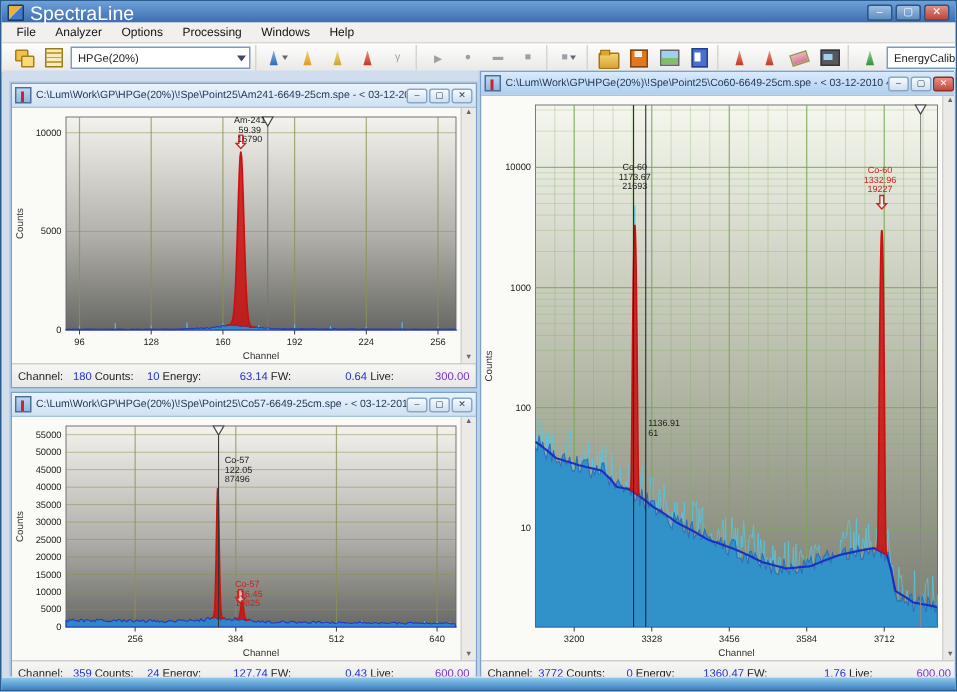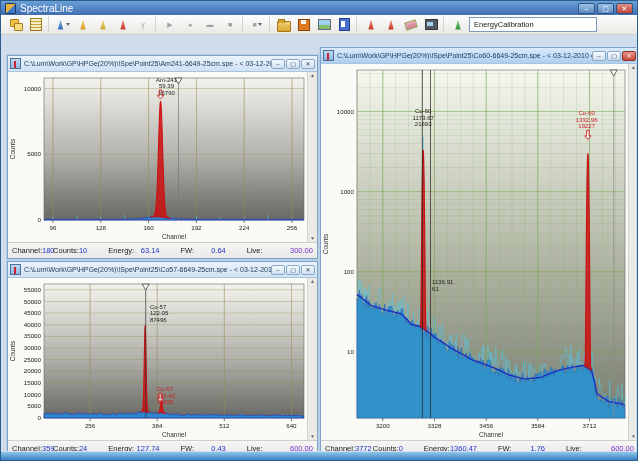--- a/index.html
+++ b/index.html
@@ -1,19 +1,19 @@
 <!DOCTYPE html>
 <html><head>
 <meta charset="utf-8">
 <style>
   html,body{margin:0;padding:0;background:#9db8d2;font-family:"Liberation Sans",sans-serif;}
   .window{position:relative;width:638px;height:461px;background:#cfdded;border:1px solid #2c5d8f;box-sizing:border-box;overflow:hidden;}
   
   .titlebar{height:14px;background:linear-gradient(#6ba0d8,#3f6daf);display:flex;align-items:center;padding:0 4px;color:#fff;}
-  .titlebar .apptitle{font-size:10px;margin-left:4px;flex:1;white-space:nowrap;overflow:hidden;}
+  .titlebar .apptitle{font-size:13px;margin-left:4px;flex:1;white-space:nowrap;overflow:hidden;}
   .appicon{width:9px;height:9px;background:linear-gradient(135deg,#e8b33c 50%,#3f7ad0 50%);border:1px solid #1c3a60;border-radius:1px;}
   .winbtns{display:flex;gap:2px;}
   .wb{width:17px;height:11px;font-size:7px;line-height:9px;text-align:center;color:#fff;background:linear-gradient(#9cc0e4,#5d8cc0);border:1px solid #2c5585;border-radius:2px;padding:0;}
   .wb.close{background:linear-gradient(#e09086,#bf4235);}
   .menubar{height:13px;background:#f1f0ee;border-bottom:1px solid #d8d7d4;display:flex;align-items:center;padding:0 4px;gap:1px;}
   .menuitem{font-size:8px;color:#111;padding:1px 6px;}
   .toolbar{height:19px;background:linear-gradient(#fdfdfc,#e9e8e5);border-bottom:1px solid #cfcecb;display:flex;align-items:center;padding:0 3px;gap:2px;}
   .tgroup{display:flex;align-items:center;gap:2px;padding:0 3px;border-right:1px solid #d6d5d2;height:17px;}
   .tbtn{width:18px;height:15px;border:none;background:transparent;display:flex;align-items:center;justify-content:center;padding:0;}
   .tbtn.txt{font-size:7px;color:#a0a0a0;}
@@ -54,49 +54,61 @@
   .cbtns{display:flex;gap:1px;flex:none;}
   .cb{width:14px;height:10px;font-size:6px;line-height:8px;text-align:center;color:#345;background:linear-gradient(#f5fafe,#cfe0ef);border:1px solid #8aa8c6;border-radius:2px;padding:0;}
   .child.active .cb.close{background:linear-gradient(#e89488,#c6493a);color:#fff;border-color:#8c2f24;}
   .cbody{flex:1;display:flex;min-height:0;background:#fafaf7;}
   .chart{flex:1;min-width:0;height:100%;}
   .vscroll{width:9px;background:#eceae7;border-left:1px solid #d5d3cf;display:flex;flex-direction:column;justify-content:space-between;align-items:center;}
   .arr{font-size:5px;color:#667;line-height:7px;}
   .cstatus{height:15px;background:linear-gradient(#f6f6f4,#e8e8e6);border-top:1px solid #cfcecb;display:flex;align-items:center;font-size:7.5px;padding:0 4px;}
   .seg{display:flex;align-items:baseline;}
   .seg .sl{color:#222;}
-  .seg .sv{color:#2233cc;text-align:right;flex:1;padding-right:21px;}
+  .seg .sv{color:#2233cc;text-align:right;flex:1;padding-right:2px;}
   .seg .sv.live{color:#7733cc;padding-right:0;}
   .s-ch{width:17%;}.s-cn{width:15%;justify-content:flex-end;}.s-en{width:24%;}.s-fw{width:22%;}.s-lv{width:22%;}
   .bottomedge{position:absolute;left:0;right:0;bottom:0;height:8px;background:linear-gradient(#8ec8ea,#3a7fc1);}
 </style>
 </head>
 <body>
 
 <div class="window">
 
   <div class="titlebar">
     <span class="appicon"></span>
     <span class="apptitle">SpectraLine</span>
     <span class="winbtns">
       <button class="wb">–</button>
       <button class="wb">▢</button>
       <button class="wb close">✕</button>
     </span>
   </div>
 
+  <div class="menubar">
+    <span class="menuitem">File</span>
+    <span class="menuitem">Analyzer</span>
+    <span class="menuitem">Options</span>
+    <span class="menuitem">Processing</span>
+    <span class="menuitem">Windows</span>
+    <span class="menuitem">Help</span>
+  </div>
 
   <div class="toolbar">
     <span class="tgroup">
       <button class="tbtn">
           <span class="i-cascade"></span>
         </button>
       <button class="tbtn">
           <span class="i-doclist"></span>
         </button>
+      <span class="combo" style="width:112px;">
+        <span class="cv">HPGe(20%)</span>
+        <span class="caret" style="margin-left:auto;"></span>
+      </span>
     </span>
     <span class="tgroup">
       <button class="tbtn">
           <span class="shape-peak pk-blue"></span>
           <span class="dcaret"></span>
         </button>
       <button class="tbtn">
           <span class="shape-peak pk-yellow"></span>
         </button>
       <button class="tbtn">

